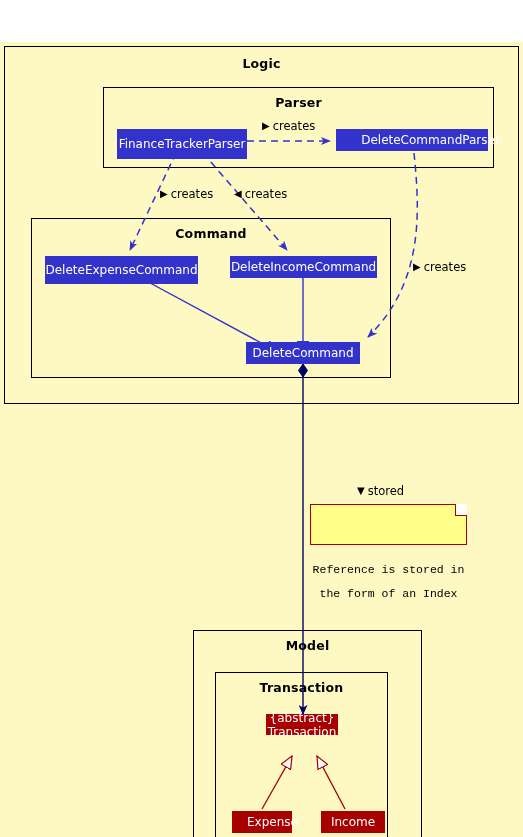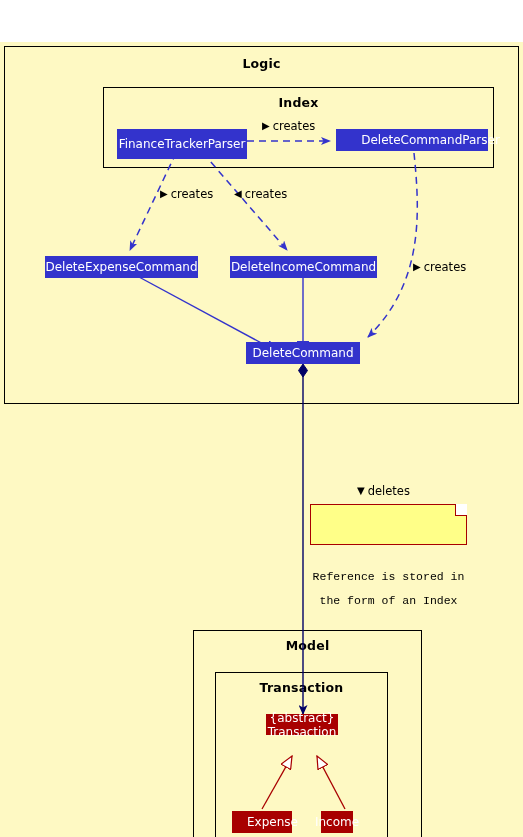--- a/index.html
+++ b/index.html
@@ -81,21 +81,21 @@
   
   .note {
     position: absolute;
     background: #ffff88;
     border: 1px solid #a80000;
     box-sizing: border-box;
     font-size: 11.5px;
     line-height: 24px;
     color: #000000;
     text-align: center;
-    padding-top: 12px;
+    padding-top: 5px;
     white-space: pre-line;
     font-family: Liberation Mono, monospace;
   }
   .note-fold {
     position: absolute;
     right: -1px;
     top: -1px;
     width: 11px;
     height: 11px;
     background: #ffffff;
@@ -107,23 +107,26 @@
 </head>
 <body>
 
 <div id="diagram-root">
 
   <div class="package" style="left:4px; top:4px; width:515px; height:358px;">
     <div class="package-title" style="top:9px;">Logic</div>
   </div>
 
   <div class="package" style="left:103px; top:45px; width:391px; height:81px;">
-    <div class="package-title" style="top:7px;">Index</div>
-  </div>
-
+    <div class="package-title" style="top:7px;">Parser</div>
+  </div>
+
+  <div class="package" style="left:31px; top:176px; width:360px; height:160px;">
+    <div class="package-title" style="top:7px;">Command</div>
+  </div>
 
   <div class="package" style="left:193px; top:588px; width:229px; height:242px;">
     <div class="package-title" style="top:7px;">Model</div>
   </div>
 
   <div class="package" style="left:215px; top:630px; width:173px; height:176px;">
     <div class="package-title" style="top:7px;">Transaction</div>
   </div>
 
   <svg class="layer" viewBox="0 0 523 837">
@@ -176,42 +179,42 @@
   </svg>
 
   <div class="classbox blue" style="left:117px; top:87px; width:130px; height:30px;">
     <span>FinanceTrackerParser</span>
   </div>
 
   <div class="classbox blue" style="left:336px; top:87px; width:152px; height:22px;padding-left:37px;">
     <span>DeleteCommandParser</span>
   </div>
 
-  <div class="classbox blue" style="left:45px; top:214px; width:153px; height:22px;">
+  <div class="classbox blue" style="left:45px; top:214px; width:153px; height:28px;">
     <span>DeleteExpenseCommand</span>
   </div>
 
   <div class="classbox blue" style="left:230px; top:214px; width:147px; height:22px;">
     <span>DeleteIncomeCommand</span>
   </div>
 
   <div class="classbox blue" style="left:246px; top:300px; width:114px; height:22px;">
     <span>DeleteCommand</span>
   </div>
 
   <div class="classbox red" style="left:266px; top:672px; width:72px; height:21px;">
     <span>{abstract}</span>
     <span>Transaction</span>
   </div>
 
   <div class="classbox red" style="left:232px; top:769px; width:60px; height:22px;padding-left:21px;">
     <span>Expense</span>
   </div>
 
-  <div class="classbox red" style="left:321px; top:769px; width:32px; height:22px;">
+  <div class="classbox red" style="left:321px; top:769px; width:64px; height:22px;">
     <span>Income</span>
   </div>
 
   <div class="edge-label" style="left:262px; top:77px;">
     <span class="tri">▶</span>
     <span>creates</span>
   </div>
 
   <div class="edge-label" style="left:160px; top:145px;">
     <span class="tri">▶</span>
@@ -223,21 +226,21 @@
     <span>creates</span>
   </div>
 
   <div class="edge-label" style="left:413px; top:218px;">
     <span class="tri">▶</span>
     <span>creates</span>
   </div>
 
   <div class="edge-label" style="left:357px; top:442px;">
     <span class="tri">▼</span>
-    <span>deletes</span>
+    <span>stored</span>
   </div>
 
   <div class="note" style="left:310px; top:462px; width:157px; height:41px;">
     <div class="note-fold"></div>
     <span>Reference is stored in
 the form of an Index</span>
   </div>
 
 </div>
 

